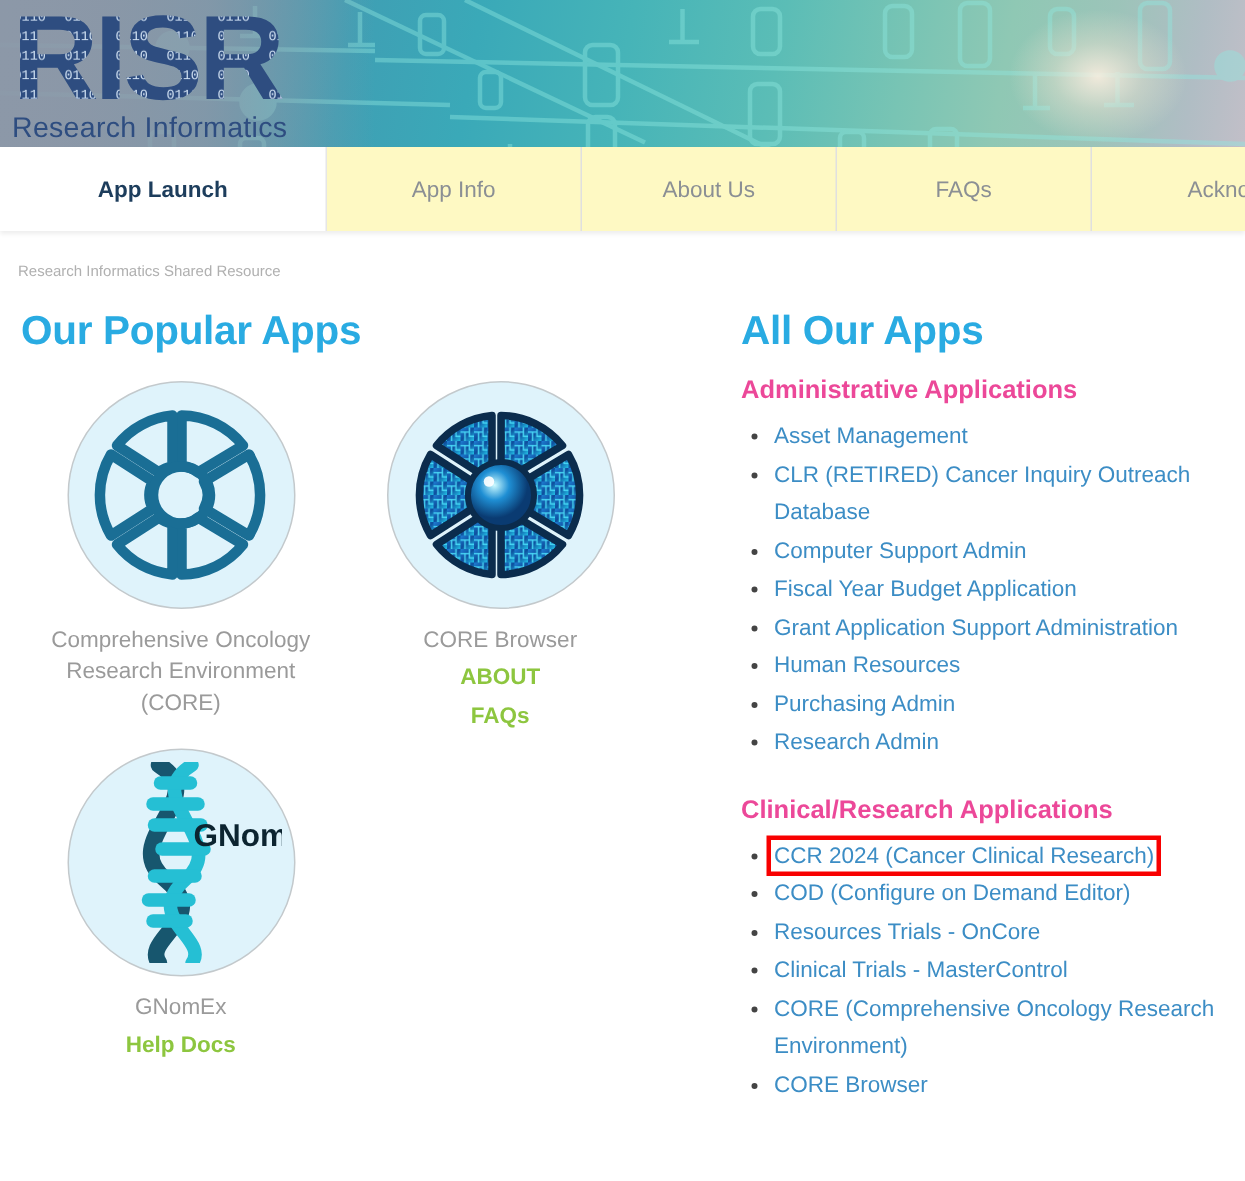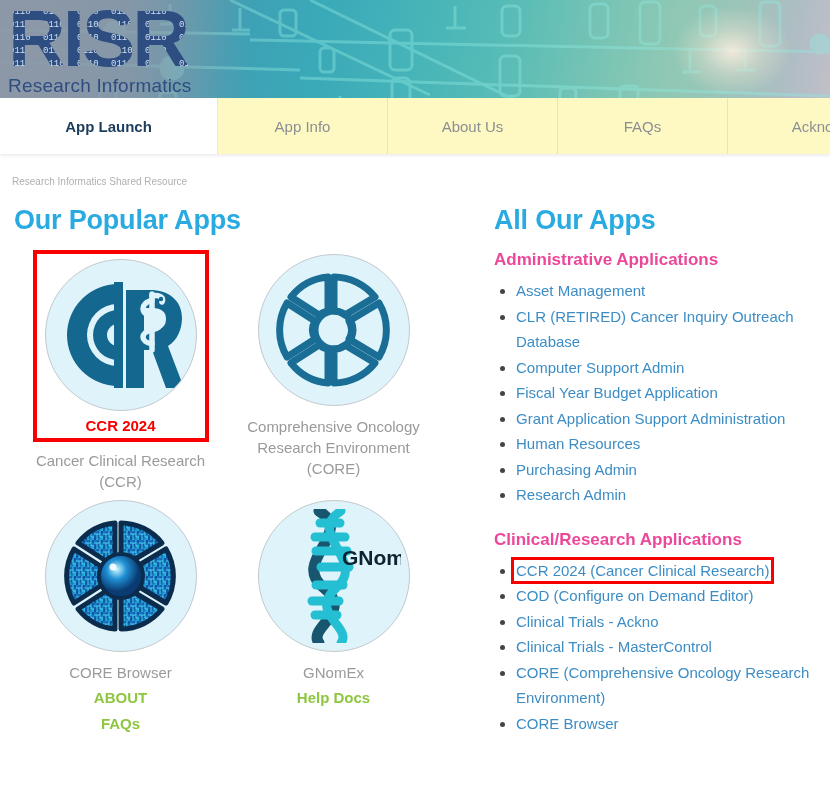--- a/index.html
+++ b/index.html
@@ -281,44 +281,20 @@
 
 <div class="breadcrumb">Research Informatics Shared Resource</div>
 
 <div class="main">
 
   <div class="col-left">
     <h2 class="section-title">Our Popular Apps</h2>
 
     <div class="app-grid">
 
-      <div class="app-cell">
-        <div class="app-tile highlight">
-          <div class="icon-circle">
-            <svg width="130" height="130" viewBox="0 0 130 130">
-              <g fill="#14688F">
-                <path d="M62 14 A51 51 0 0 0 62 116 L62 96 A31 31 0 0 1 62 34 Z"></path>
-                <path d="M62 40 A25 25 0 0 0 62 90 L62 76 A11 11 0 0 1 62 54 Z"></path>
-                <rect x="58" y="12" width="9" height="106"></rect>
-                <path d="M70 20 L70 118 L88 118 L88 80 L96 80 L110 118 L128 118 L112 76
-                         C122 70 126 58 126 48 C126 30 112 20 94 20 Z
-                         M88 38 L96 38 C106 38 110 42 110 49 C110 56 106 60 96 60 L88 60 Z"></path>
-              </g>
-              <g stroke="#dff3fb" stroke-width="5.5" fill="none" stroke-linecap="round">
-                <path d="M96 24 L96 80"></path>
-                <path d="M96 30 C84 34 84 44 96 46 C108 48 108 58 96 60 C84 62 84 72 96 74"></path>
-                <path d="M96 26 C104 24 108 28 106 32"></path>
-              </g>
-              <circle cx="105" cy="29" r="2.2" fill="#14688F"></circle>
-            </svg>
-          </div>
-          <div class="tile-label">CCR 2024</div>
-        </div>
-        <div class="app-caption">Cancer Clinical Research (CCR)</div>
-      </div>
 
       <div class="app-cell">
         <div class="app-tile">
           <div class="icon-circle">
             <svg width="126" height="126" viewBox="0 0 126 126">
               <g fill="none" stroke="#1A6E95" stroke-width="7" stroke-linejoin="round">
                 <path d="M63 10 A53 53 0 0 1 104 30 L74 48 A18 18 0 0 0 63 44 Z"></path>
                 <path d="M108 36 A53 53 0 0 1 108 90 L78 72 A18 18 0 0 0 78 54 Z"></path>
                 <path d="M104 96 A53 53 0 0 1 63 116 L63 82 A18 18 0 0 0 74 78 Z"></path>
                 <path d="M57 116 A53 53 0 0 1 20 96 L48 78 A18 18 0 0 0 57 82 Z"></path>
@@ -417,21 +393,21 @@
         <li><a>Purchasing Admin</a></li>
         <li><a>Research Admin</a></li>
       </ul>
     </div>
 
     <div class="group-block">
       <h3 class="group-title">Clinical/Research Applications</h3>
       <ul class="app-list">
         <li class="highlight-li"><a>CCR 2024 (Cancer Clinical Research)</a></li>
         <li><a>COD (Configure on Demand Editor)</a></li>
-        <li><a>Clinical Trials - Ackno</a></li>
+        <li><a>Resources Trials - OnCore</a></li>
         <li><a>Clinical Trials - MasterControl</a></li>
         <li><a>CORE (Comprehensive Oncology Research Environment)</a></li>
         <li><a>CORE Browser</a></li>
       </ul>
     </div>
   </div>
 
 </div>
 
 </body></html>

